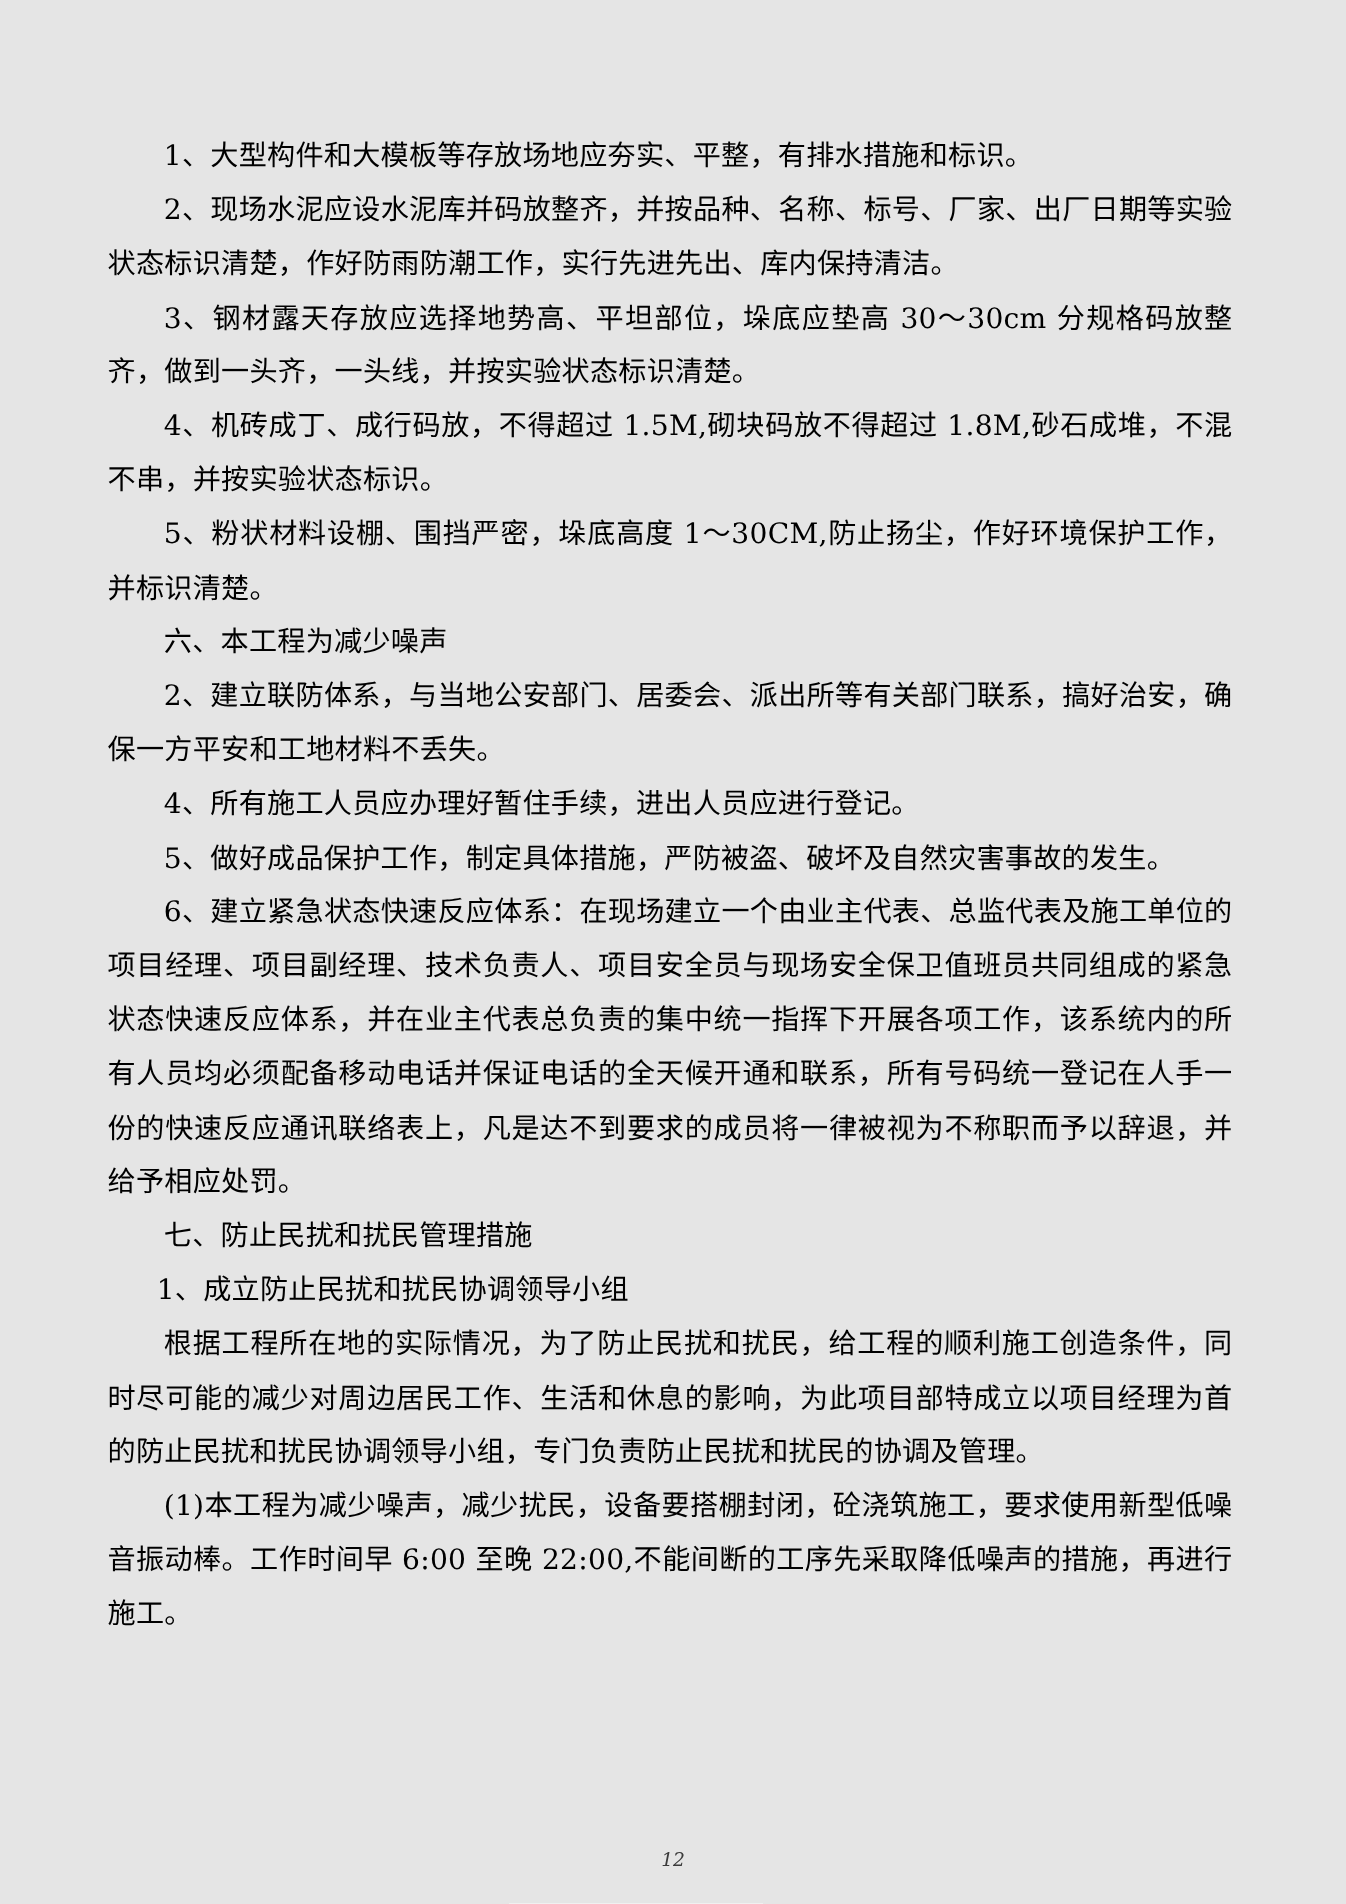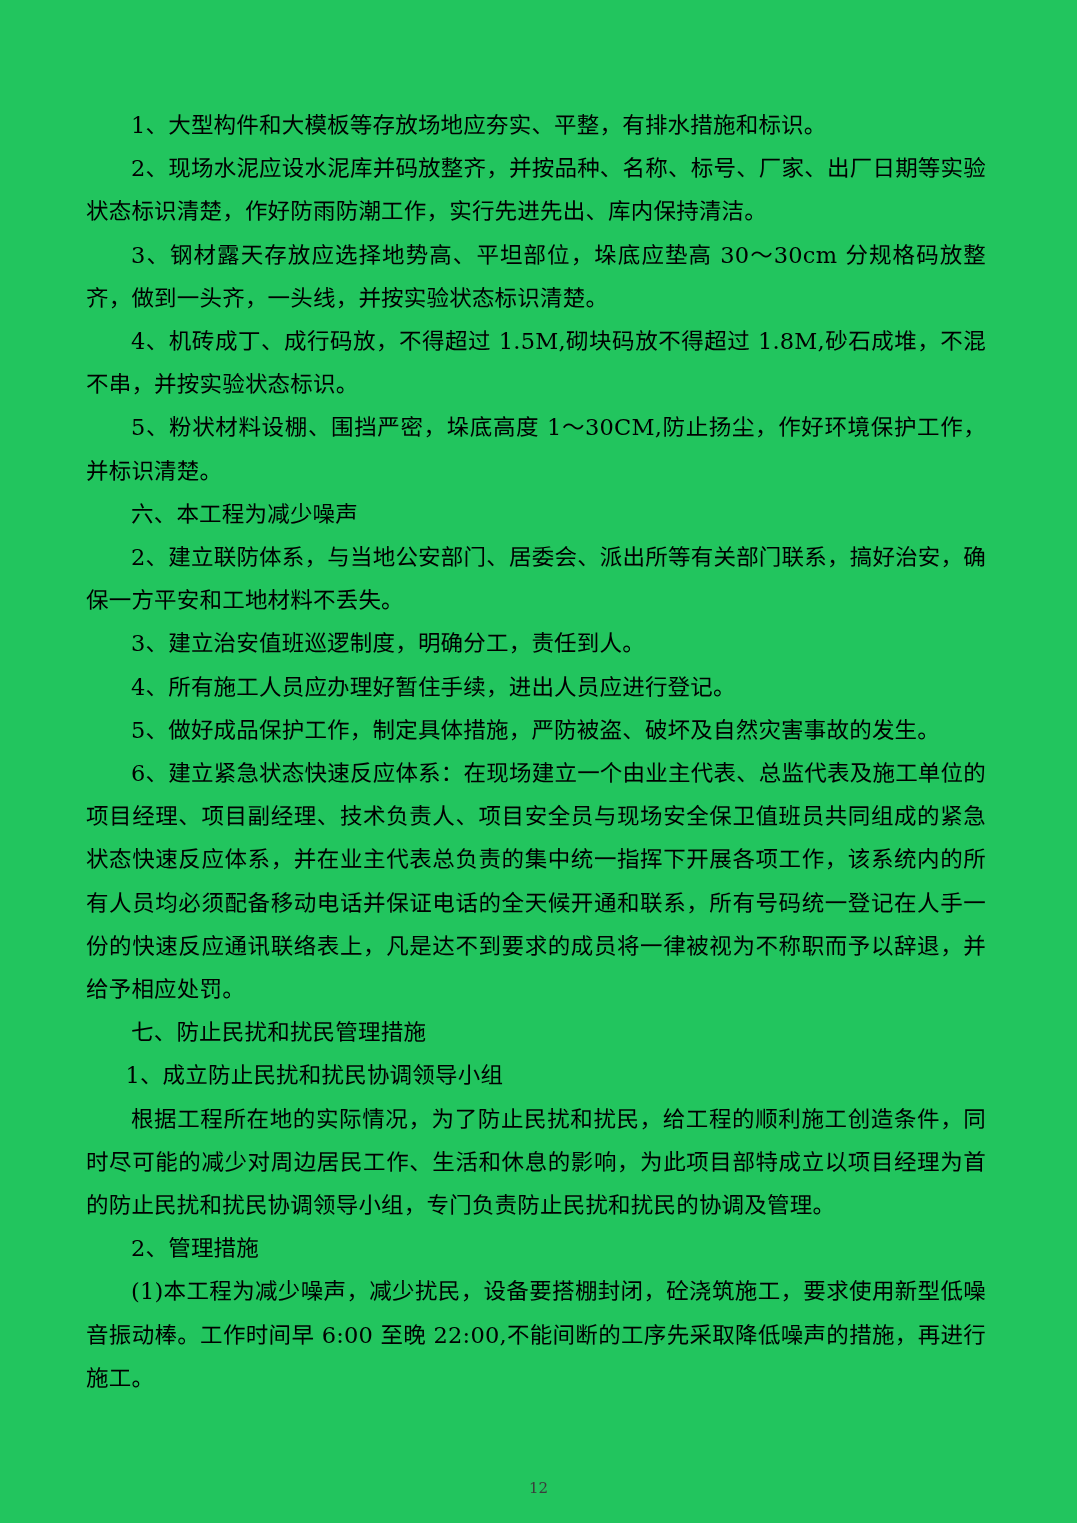--- a/index.html
+++ b/index.html
@@ -5,21 +5,21 @@
 <style>
   html, body {
     margin: 0;
     padding: 0;
     background: #ffffff;
   }
   .page {
     position: relative;
     width: 1077px;
     height: 1523px;
-    background: #22c55e;
+    background: #e5e5e5;
     margin: 0 auto;
     overflow: hidden;
     font-family: "DejaVu Serif", "Liberation Serif", serif;
     color: #000000;
     box-sizing: border-box;
   }
   .doc-body {
     position: absolute;
     left: 86px;
     top: 104px;
@@ -52,42 +52,41 @@
   .page-number {
     position: absolute;
     left: 0;
     top: 1478px;
     width: 1077px;
     text-align: center;
     font-size: 15px;
     line-height: 20px;
     color: #3b3b3b;
     font-family: "DejaVu Serif", "Liberation Serif", serif;
+    font-style: italic;
   }
 </style>
 </head>
 <body>
 
 <div class="page">
 
   <div class="doc-body">
     <p class="para numbered">1、大型构件和大模板等存放场地应夯实、平整，有排水措施和标识。</p>
     <p class="para numbered">2、现场水泥应设水泥库并码放整齐，并按品种、名称、标号、厂家、出厂日期等实验状态标识清楚，作好防雨防潮工作，实行先进先出、库内保持清洁。</p>
     <p class="para numbered">3、钢材露天存放应选择地势高、平坦部位，垛底应垫高 30～30cm 分规格码放整齐，做到一头齐，一头线，并按实验状态标识清楚。</p>
     <p class="para numbered">4、机砖成丁、成行码放，不得超过 1.5M,砌块码放不得超过 1.8M,砂石成堆，不混不串，并按实验状态标识。</p>
     <p class="para numbered">5、粉状材料设棚、围挡严密，垛底高度 1～30CM,防止扬尘，作好环境保护工作，并标识清楚。</p>
     <p class="para heading">六、本工程为减少噪声</p>
     <p class="para numbered">2、建立联防体系，与当地公安部门、居委会、派出所等有关部门联系，搞好治安，确保一方平安和工地材料不丢失。</p>
-    <p class="para numbered">3、建立治安值班巡逻制度，明确分工，责任到人。</p>
     <p class="para numbered">4、所有施工人员应办理好暂住手续，进出人员应进行登记。</p>
     <p class="para numbered">5、做好成品保护工作，制定具体措施，严防被盗、破坏及自然灾害事故的发生。</p>
     <p class="para numbered">6、建立紧急状态快速反应体系：在现场建立一个由业主代表、总监代表及施工单位的项目经理、项目副经理、技术负责人、项目安全员与现场安全保卫值班员共同组成的紧急状态快速反应体系，并在业主代表总负责的集中统一指挥下开展各项工作，该系统内的所有人员均必须配备移动电话并保证电话的全天候开通和联系，所有号码统一登记在人手一份的快速反应通讯联络表上，凡是达不到要求的成员将一律被视为不称职而予以辞退，并给予相应处罚。</p>
     <p class="para heading">七、防止民扰和扰民管理措施</p>
     <p class="para sub-heading">1、成立防止民扰和扰民协调领导小组</p>
     <p class="para body">根据工程所在地的实际情况，为了防止民扰和扰民，给工程的顺利施工创造条件，同时尽可能的减少对周边居民工作、生活和休息的影响，为此项目部特成立以项目经理为首的防止民扰和扰民协调领导小组，专门负责防止民扰和扰民的协调及管理。</p>
-    <p class="para numbered">2、管理措施</p>
     <p class="para paren">(1)本工程为减少噪声，减少扰民，设备要搭棚封闭，砼浇筑施工，要求使用新型低噪音振动棒。工作时间早 6:00 至晚 22:00,不能间断的工序先采取降低噪声的措施，再进行施工。</p>
 
   </div>
 
   <div class="page-number">12</div>
 
 </div>
 
 </body></html>

